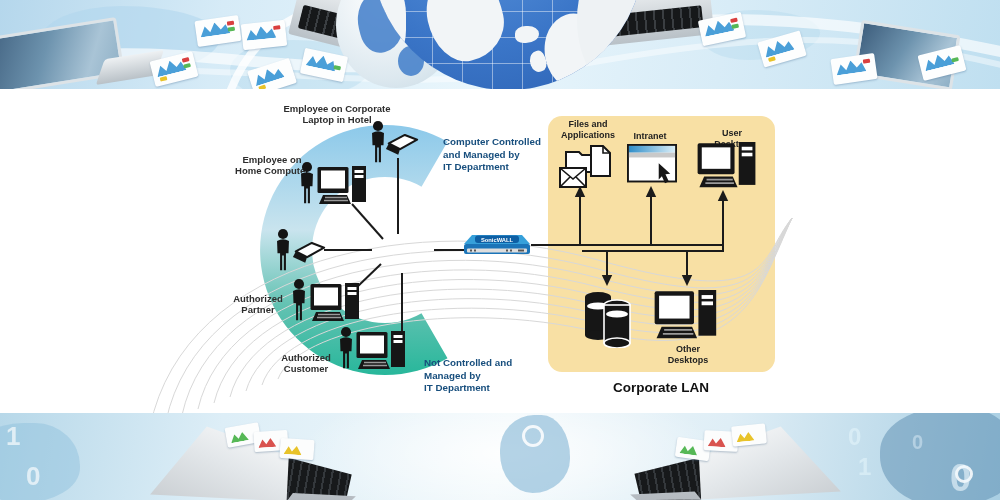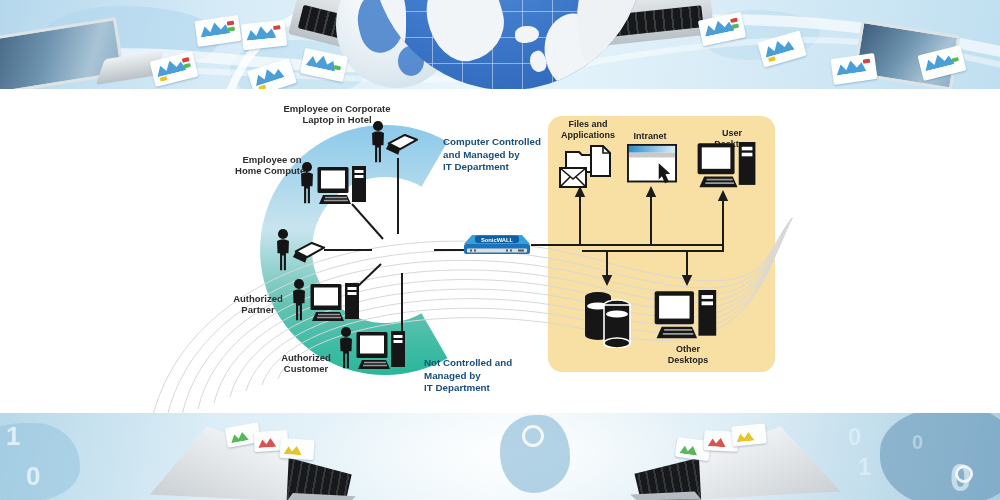--- a/index.html
+++ b/index.html
@@ -362,20 +362,21 @@
           <rect x="4" y="4.5" width="24" height="18" fill="#fff"></rect>
           <rect x="35" y="0" width="14" height="36" fill="#161616"></rect>
           <rect x="37.5" y="4" width="9" height="3" fill="#fff"></rect>
           <rect x="37.5" y="9" width="9" height="3" fill="#fff"></rect>
           <path d="M6,29 L30,29 L34,38 L2,38 Z" fill="#161616"></path>
           <path d="M8,31.5 L30,31.5 M7,34.5 L31,34.5" stroke="#9a9a9a" stroke-width="1.4"></path>
         </svg></span>
     <div class="lan-label" style="left:648px;top:252px;width:80px;">Other
 Desktops</div>
 
+    <div class="lan-title" style="left:561px;top:288px;width:200px;">Corporate LAN</div>
   </div>
 
   <div class="banner-bottom">
     <div class="bb-glow"></div>
     <div class="bb-map" style="left:-30px;top:10px;width:110px;height:80px;background:rgba(140,190,220,.45);"></div>
     <div class="bb-map" style="left:500px;top:2px;width:70px;height:78px;background:rgba(120,175,210,.55);"></div>
     <div class="bb-map" style="left:880px;top:-6px;width:140px;height:100px;background:rgba(90,140,175,.5);"></div>
     <div class="bb-ring" style="left:522px;top:12px;width:22px;height:22px;"></div>
     <div class="bb-ring" style="left:955px;top:52px;width:18px;height:18px;"></div>
 

